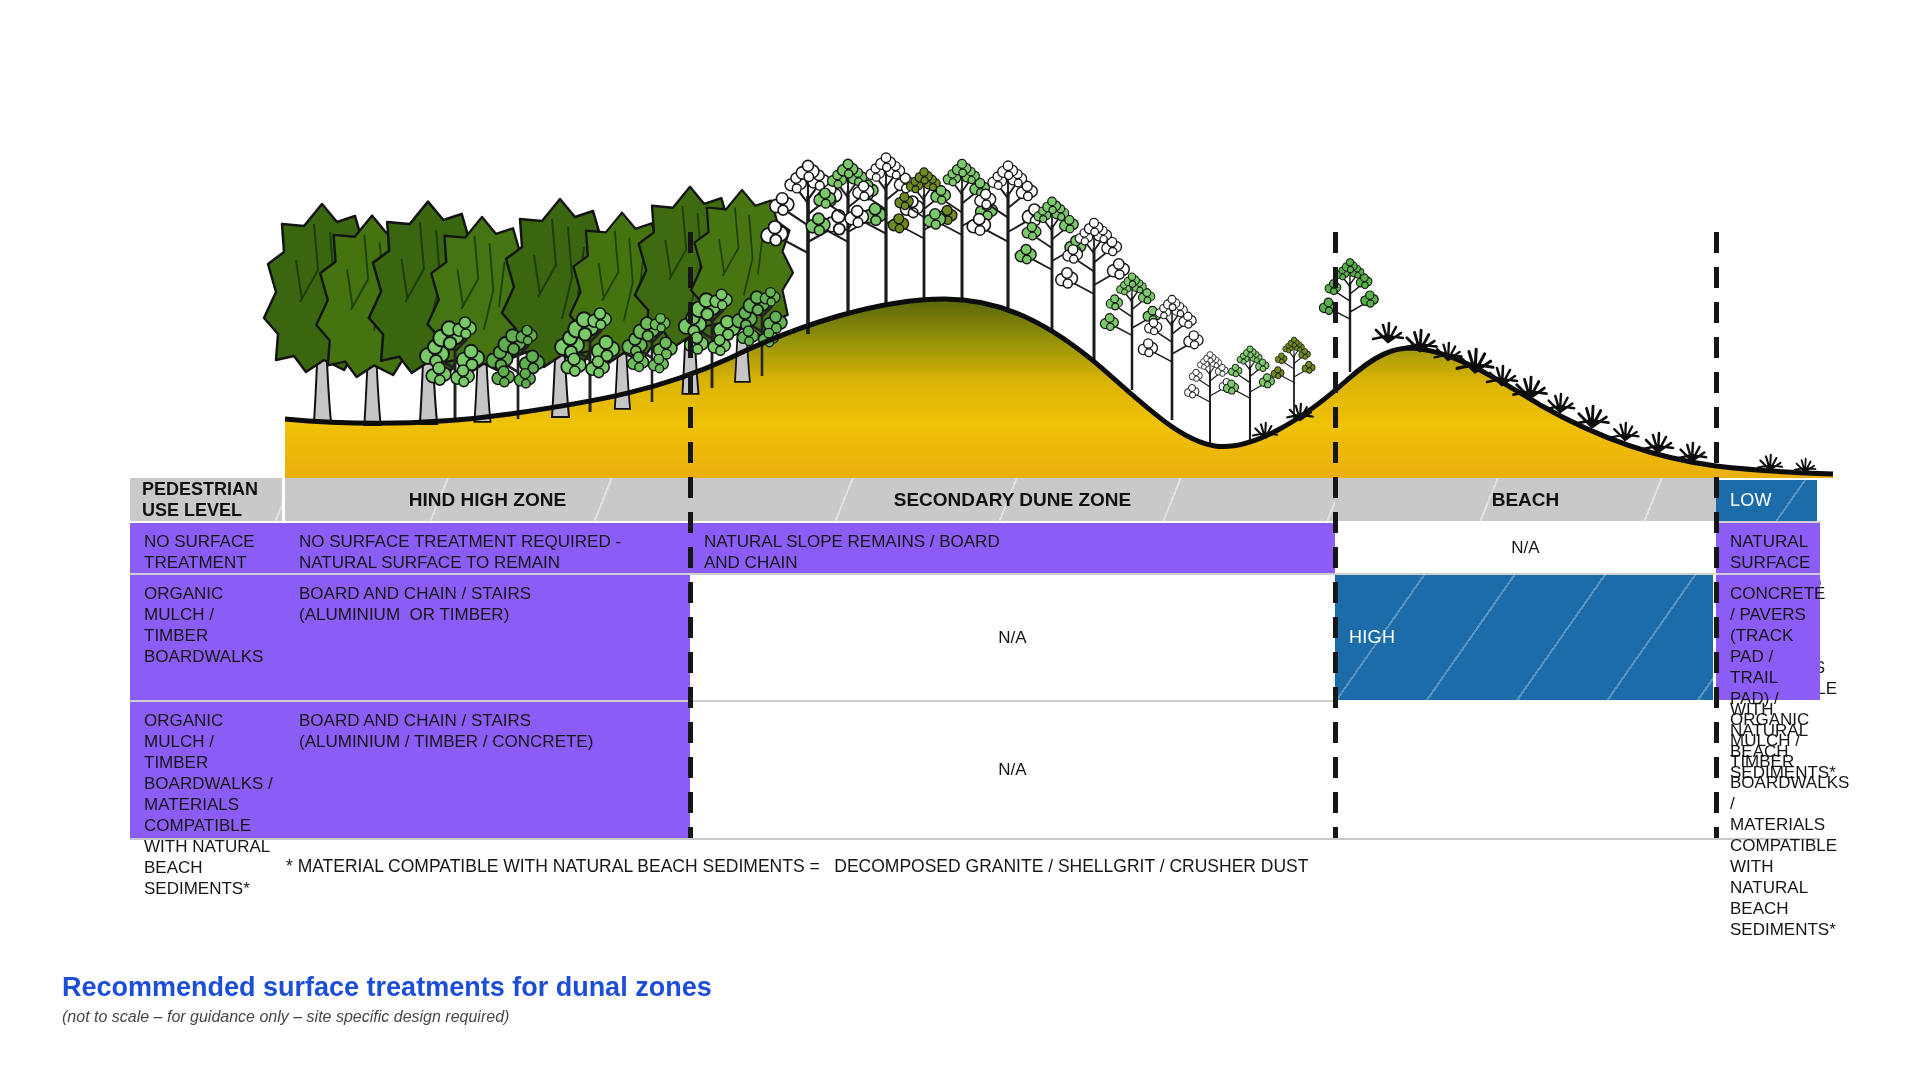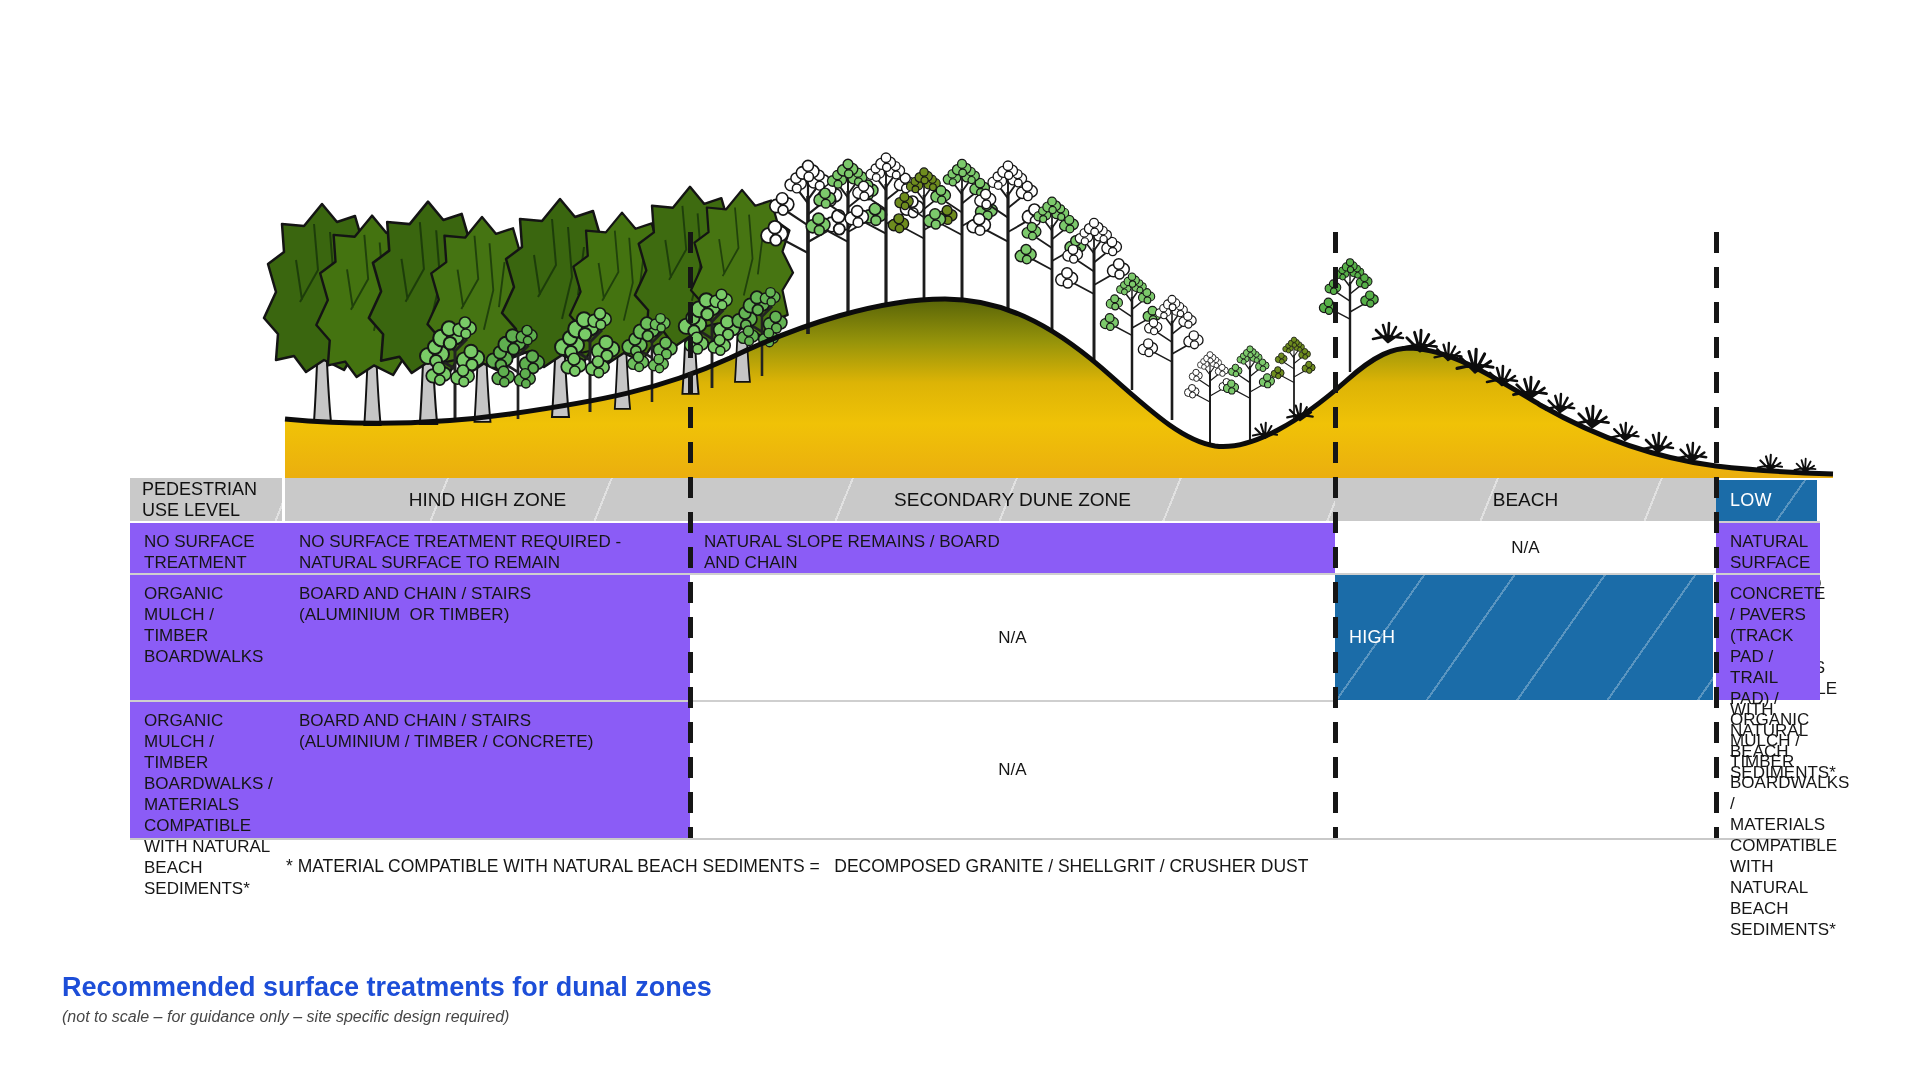--- a/index.html
+++ b/index.html
@@ -12,21 +12,21 @@
   
   .zdash{position:absolute;top:232px;width:5px;height:606px;z-index:6;
          background:repeating-linear-gradient(180deg,#161616 0 21px,transparent 21px 35px);}
   .zd1{left:688px;} .zd2{left:1333px;} .zd3{left:1714px;}
 
   
   .ztable{position:absolute;left:130px;top:478px;width:1690px;z-index:3;display:grid;
           grid-template-columns:155px 405px 645px 381px 104px;
           grid-template-rows:43px 52px 127px 138px;
           border-bottom:2px solid #c9c9c9;}
-  .hd{background:#c9c9c9;color:#111;font-weight:normal;font-size:19px;
+  .hd{background:#c9c9c9;color:#111;font-weight:bold;font-size:19px;
       display:flex;align-items:center;justify-content:center;
       background-image:repeating-linear-gradient(112deg,rgba(255,255,255,0) 0 150px,rgba(255,255,255,.45) 150px 152px);}
   .hd.corner{justify-content:flex-start;padding-left:12px;font-size:18px;line-height:1.15;
              border-right:3px solid #ffffff;white-space:pre-line;}
   .lvl{background:#1b6ca8;color:#ffffff;font-weight:normal;font-size:18px;letter-spacing:.3px;
        display:flex;align-items:center;padding-left:14px;border-right:3px solid #ffffff;
        background-image:repeating-linear-gradient(125deg,rgba(255,255,255,0) 0 72px,rgba(255,255,255,.28) 72px 74px);}
   .cell{background:#8b5cf6;color:#161616;font-size:17px;line-height:21px;
         padding:8px 10px 0 14px;white-space:pre-wrap;}
   .na{background:#ffffff;color:#161616;font-size:17px;display:flex;align-items:center;justify-content:center;}

